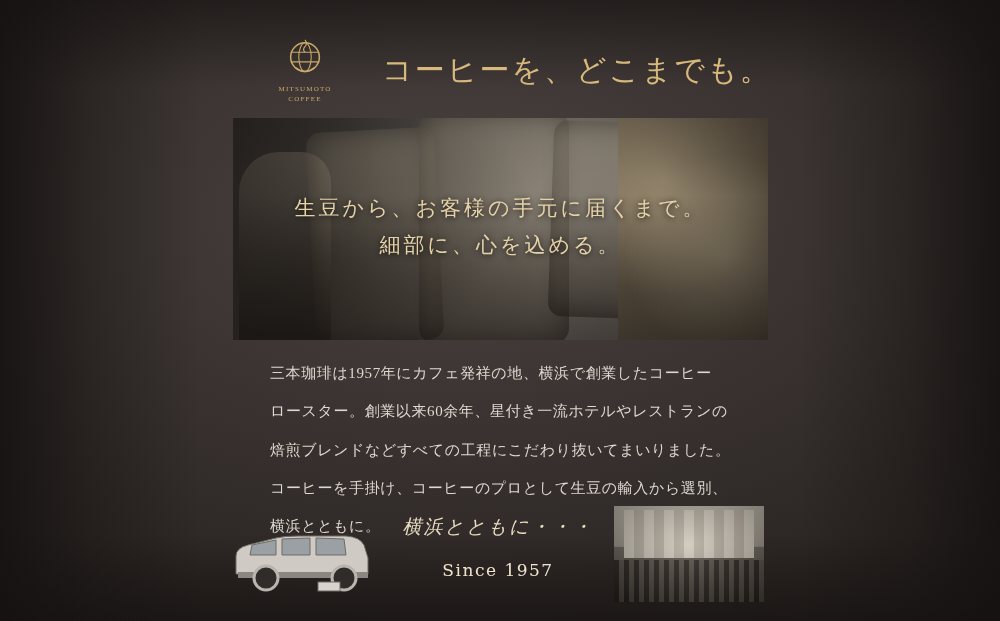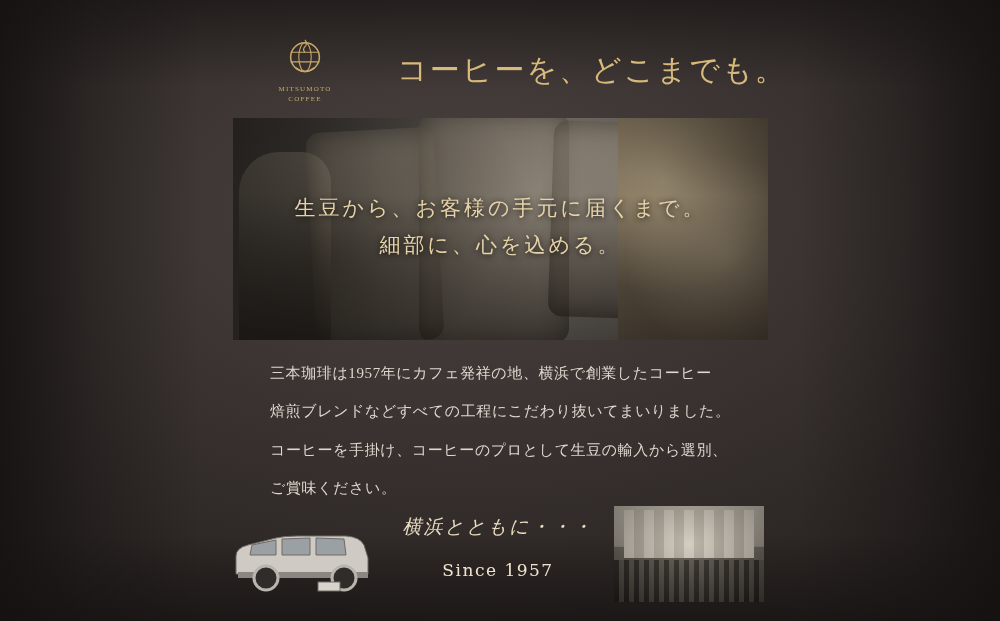--- a/index.html
+++ b/index.html
@@ -69,21 +69,21 @@
   .logo-text {
     margin-top: 3px;
     color: #c9a96a;
     font-size: 7px;
     letter-spacing: 1.2px;
     line-height: 1.35;
     text-align: center;
     font-family: "Liberation Serif", serif;
   }
   .headline {
-    margin-left: 49px;
+    margin-left: 34px;
     color: #d8b97c;
     font-size: 30px;
     letter-spacing: 2px;
     font-family: "DejaVu Serif", serif;
     font-weight: 400;
     white-space: nowrap;
   }
 
   
   .hero {
@@ -267,23 +267,24 @@
     <div class="hero-sack"></div>
     <div class="hero-shade"></div>
     <div class="hero-caption">
       <span class="l1">生豆から、お客様の手元に届くまで。</span>
       <span class="l2">細部に、心を込める。</span>
     </div>
   </div>
 
   <div class="body-copy">
     <p>三本珈琲は1957年にカフェ発祥の地、横浜で創業したコーヒー</p>
+    <p>ロースター。創業以来60余年、星付き一流ホテルやレストランの</p>
     <p>焙煎ブレンドなどすべての工程にこだわり抜いてまいりました。</p>
     <p>コーヒーを手掛け、コーヒーのプロとして生豆の輸入から選別、</p>
-    <p>ご賞味ください。</p>
+    <p>横浜とともに。</p>
   </div>
 
   <div class="bottom">
     <svg class="car" viewBox="0 0 160 86">
       <g fill="#cfcac4" stroke="#6e6a65" stroke-width="1">
         <path d="M18 62 L18 44 Q18 36 30 33 L58 26 Q66 24 80 24 L128 24 Q142 25 146 33 L150 46 L150 62 Z"></path>
         <path d="M34 33 L58 28 L58 43 L32 43 Z" fill="#9aa0a4"></path>
         <path d="M64 27 L92 26 L92 43 L64 43 Z" fill="#9aa0a4"></path>
         <path d="M98 26 L126 27 L128 43 L98 43 Z" fill="#9aa0a4"></path>
       </g>

